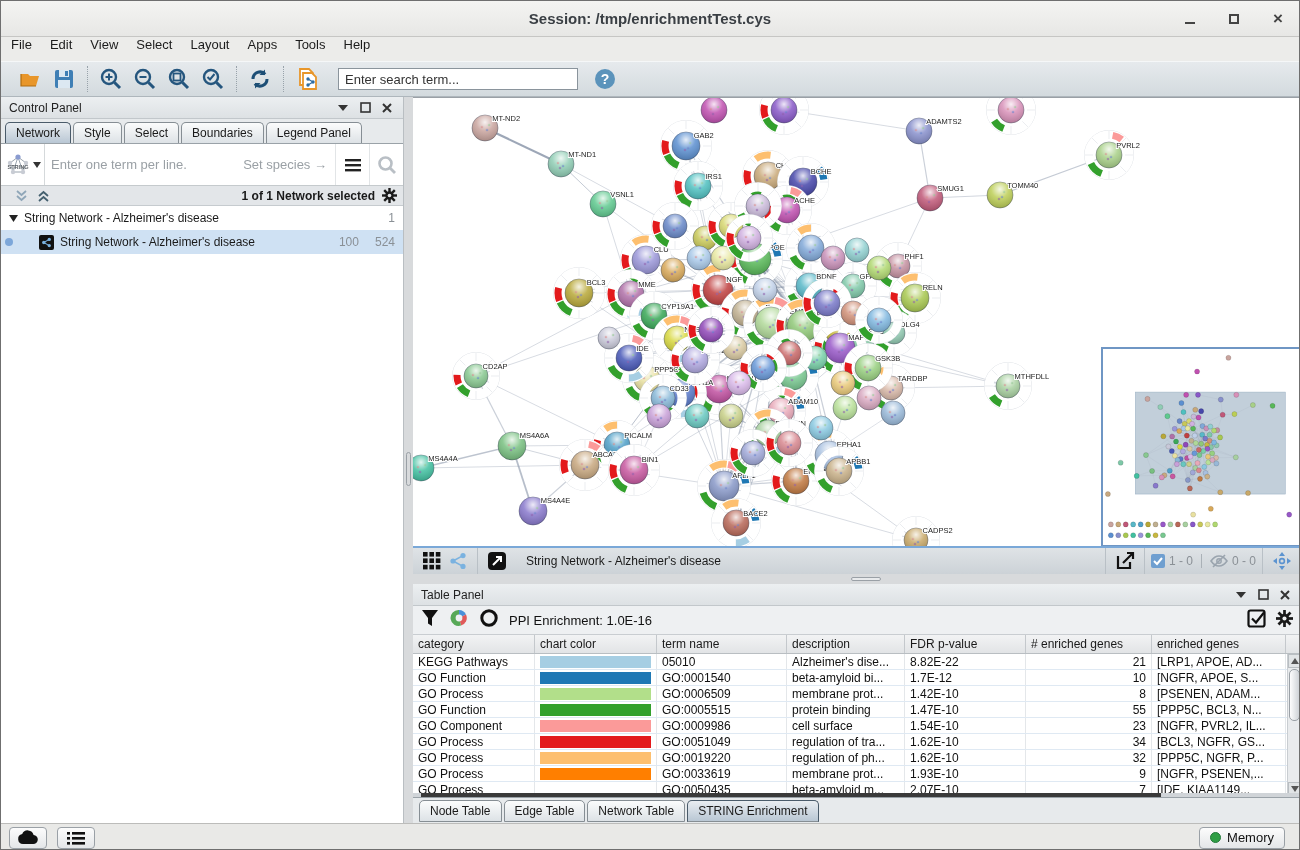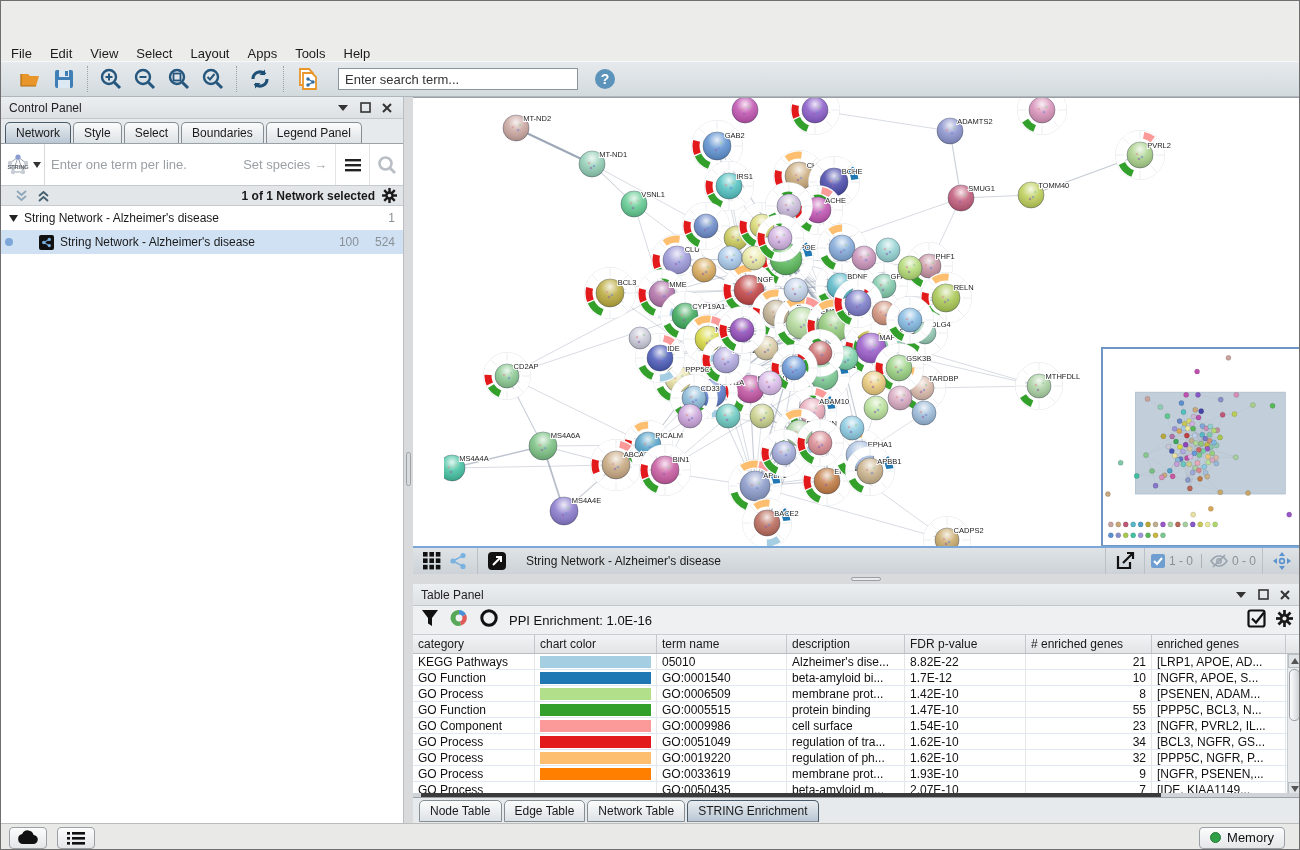--- a/index.html
+++ b/index.html
@@ -13,21 +13,21 @@
     display:flex; align-items:center; justify-content:center; }
   #titlebar .title { font-size:15px; font-weight:bold; color:#3a3f44; }
   #win-controls { position:absolute; right:12px; top:0; height:36px; display:flex; align-items:center; gap:26px; }
   .winbtn { width:18px; height:18px; display:flex; align-items:center; justify-content:center; color:#444; cursor:default; }
   .winbtn .min { width:10px; height:2px; background:#444; margin-top:8px;}
   .winbtn .max { width:10px; height:10px; border:2px solid #444; }
   .winbtn.close { font-size:17px; font-weight:bold; }
 
   
   #menubar { position:absolute; left:0; top:36px; width:100%; height:24px; background:#ececea;
-    display:flex; align-items:flex-end; padding-left:10px; gap:18px; font-size:13px; color:#1c1c1c; }
+    display:flex; align-items:flex-start; padding-left:10px; gap:18px; font-size:13px; color:#1c1c1c; }
   #menubar .menu-item { cursor:default; }
 
   
   #toolbar { position:absolute; left:0; top:60px; width:100%; height:36px;
     background:linear-gradient(#e6eaed,#d3dade); border-top:1px solid #f5f7f8; border-bottom:1px solid #aeb6bc;
     display:flex; align-items:center; padding-left:6px; }
   .tb-group { display:flex; align-items:center; gap:8px; padding:0 10px; height:28px; }
   .tb-sep { width:1px; height:26px; border-left:1px dotted #98a2aa; }
   .tb-icon { width:26px; height:26px; display:flex; align-items:center; justify-content:center; }
   #search-box { margin-left:8px; width:240px; height:22px; font-size:13px; padding:0 6px;
@@ -65,21 +65,21 @@
   .tree { font-size:12px; color:#1a1a1a; }
   .tree-row { height:24px; display:flex; align-items:center; padding:0 8px; gap:6px; }
   .tree-row .grow { flex:1; }
   .tree-row .num { color:#8a9096; }
   .tree-row.selected { background:#cfe1f3; }
   .share-badge { width:15px; height:15px; background:#111; border-radius:2px; display:flex; align-items:center; justify-content:center; }
   .cur-dot { width:8px; height:8px; border-radius:50%; background:#7da7d9; }
 
   
   #right-col { position:absolute; left:412px; top:96px; width:888px; height:726px; }
-  #net-canvas { position:absolute; left:0; top:0; width:888px; height:449px; background:#fff; overflow:hidden; border-top:1px solid #9aa0a6;padding-left:31px;}
+  #net-canvas { position:absolute; left:0; top:0; width:888px; height:449px; background:#fff; overflow:hidden; border-top:1px solid #9aa0a6;}
   #birdseye { position:absolute; left:688px; top:249px; width:200px; height:200px; background:#fff; border:2px solid #6f96c4; }
 
   #net-toolbar { position:absolute; left:0; top:449px; width:888px; height:28px;
     background:linear-gradient(#dfe3e6,#ccd2d7); border-top:2px solid #7aa8d8; display:flex; align-items:center; }
   #net-toolbar .nt-title { font-size:12px; color:#1a1a1a; flex:1; padding-left:10px; }
   .nt-icon { width:26px; height:24px; display:flex; align-items:center; justify-content:center; }
   .nt-group { display:flex; align-items:center; height:100%; padding:0 6px; border-right:1px solid #b9c0c6; }
   .nt-group.noborder { border-right:none; }
   .nt-right { display:flex; align-items:center; height:100%; border-left:1px solid #b9c0c6; padding:0 6px; gap:4px; }
   .nt-ind { font-size:12px; color:#8a9096; display:flex; align-items:center; gap:4px; }
@@ -118,20 +118,32 @@
     background:linear-gradient(#fcfcfc,#e4e6e8); display:flex; align-items:center; gap:6px; font-size:13px; color:#111; }
   #memory-btn .dot { width:11px; height:11px; border-radius:50%; background:#2f9e44; border:1px solid #23793a; }
 
   svg text { font-family:"Liberation Sans","DejaVu Sans",sans-serif; }
 </style>
 </head>
 <body>
 
 <div id="app">
 
+  <div id="titlebar">
+    <div class="title">Session: /tmp/enrichmentTest.cys</div>
+    <div id="win-controls">
+      <div class="winbtn">
+          <div class="min"></div>
+        </div>
+      <div class="winbtn">
+          <div class="max"></div>
+        </div>
+      <div class="winbtn close">×</div>
+    </div>
+  </div>
 
   <div id="menubar">
       <span class="menu-item">File</span>
       <span class="menu-item">Edit</span>
       <span class="menu-item">View</span>
       <span class="menu-item">Select</span>
       <span class="menu-item">Layout</span>
       <span class="menu-item">Apps</span>
       <span class="menu-item">Tools</span>
       <span class="menu-item">Help</span>

